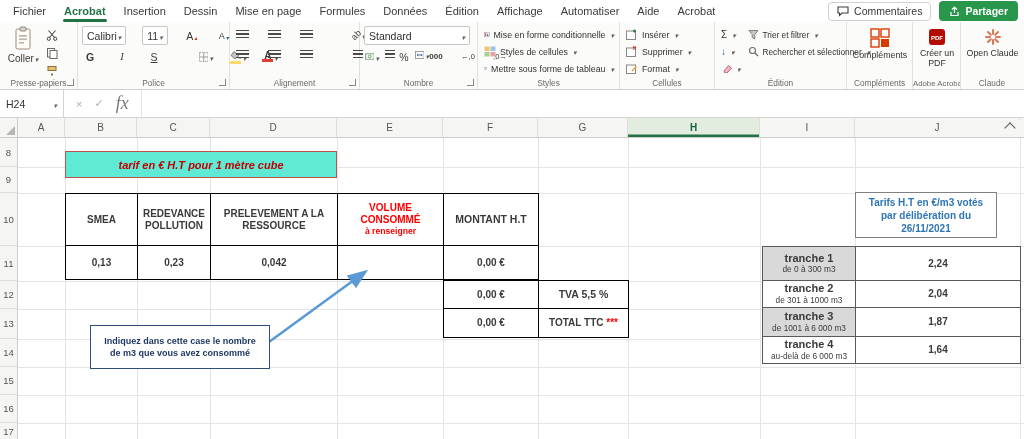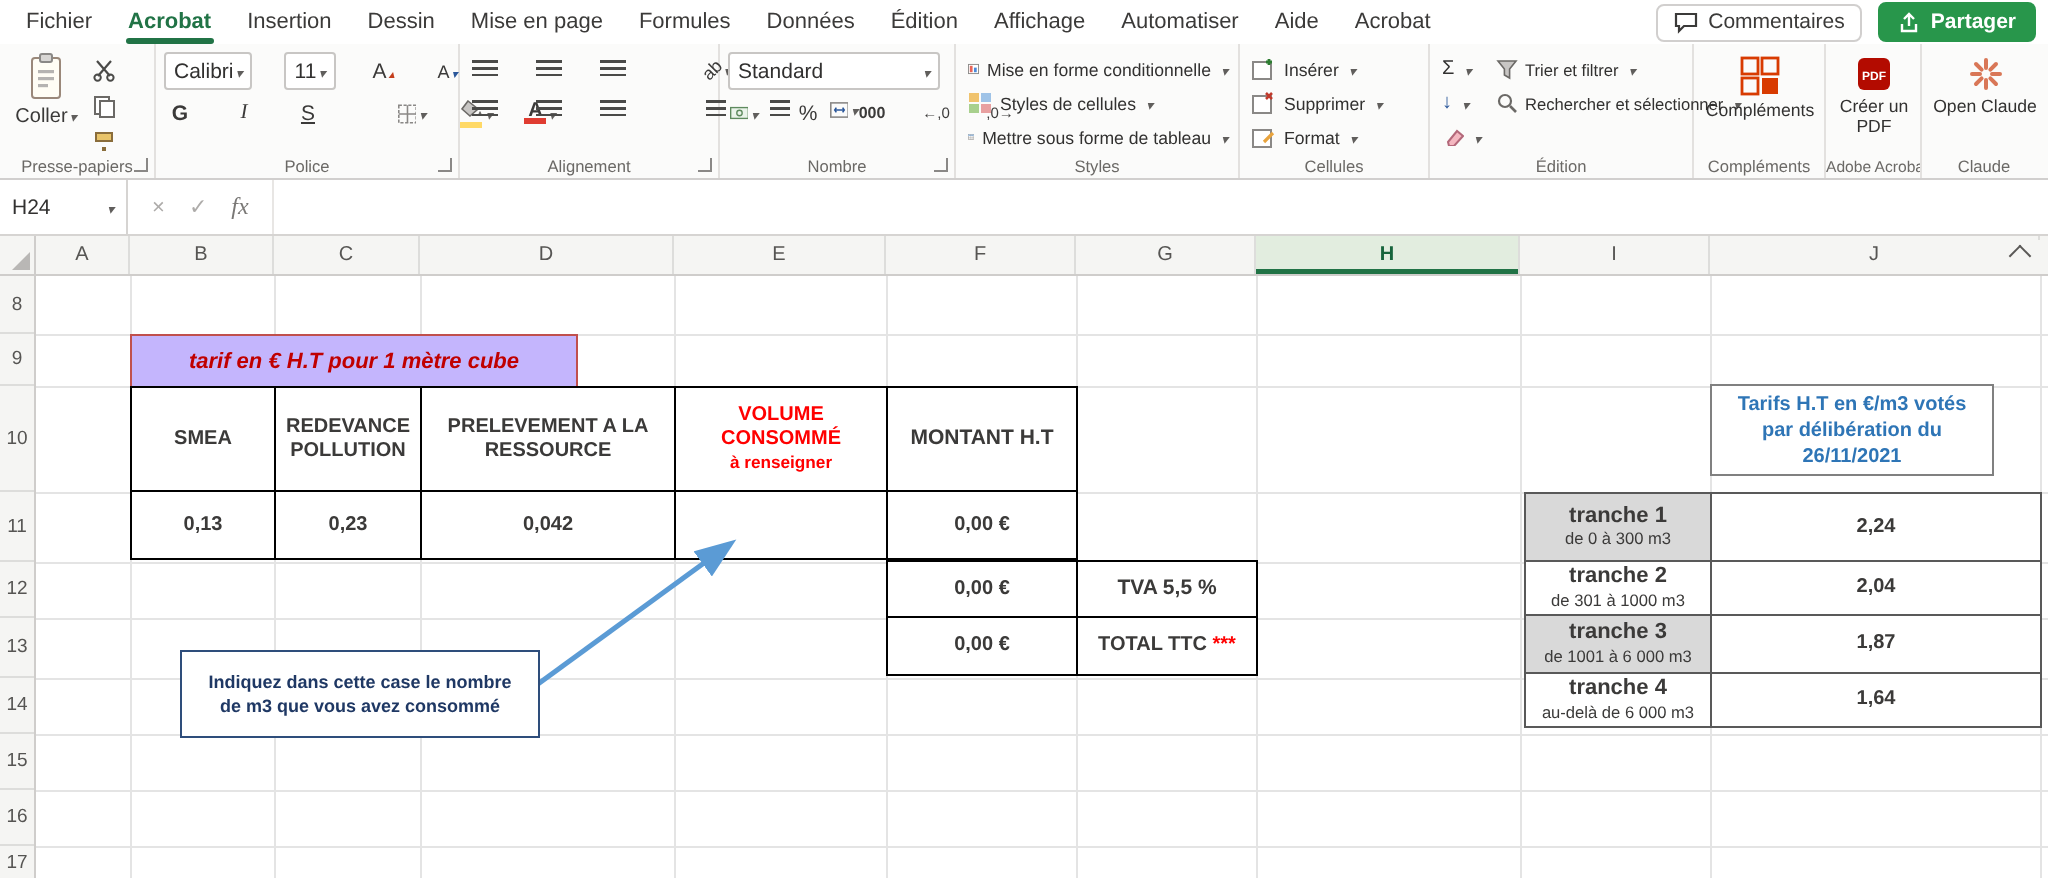--- a/index.html
+++ b/index.html
@@ -34,40 +34,40 @@
   .sitem{display:flex;align-items:center;gap:4px;height:17px;font-size:8.8px;white-space:nowrap;color:#323130;padding:0 2px}
   .paste{display:flex;flex-direction:column;align-items:center;width:38px;gap:1px;font-size:10px}
   .clipcol{display:flex;flex-direction:column;gap:1px;margin-left:2px}
   .bigbtn{display:flex;flex-direction:column;align-items:center;justify-content:flex-start;gap:2px;font-size:8.8px;color:#323130;text-align:center;padding-top:2px;line-height:1.15}
   .colorbar{width:11px;height:3px;margin-top:-1px}
 
   
   .fbar{position:absolute;top:90px;left:0;right:0;height:28px;background:#fff;border-bottom:1px solid #d6d4d2;display:flex;align-items:stretch}
   .namebox{width:64px;border-right:1px solid #d6d4d2;display:flex;align-items:center;justify-content:space-between;padding:0 6px;font-size:10.5px;color:#323130}
   .fbtns{display:flex;align-items:center;gap:12px;padding:0 12px;color:#aeacaa;font-size:11px;border-right:1px solid #e8e6e4}
-  .fx{font-family:"Liberation Serif",serif;font-style:italic;color:#7a7876;font-size:12px}
+  .fx{font-family:"Liberation Serif",serif;font-style:italic;color:#7a7876;font-size:18px}
   .finput{flex:1}
 
   
   .colheads{position:absolute;top:118px;left:0;right:0;height:20px;background:#f5f5f3;border-bottom:1px solid #cfcdcb;display:flex;font-size:10px;color:#565553}
   .corner{width:18px;border-right:1px solid #cfcdcb;position:relative;flex:none}
   .corner:after{content:"";position:absolute;right:2px;bottom:2px;border-left:9px solid transparent;border-bottom:9px solid #b9b7b5}
   .ch{display:flex;align-items:center;justify-content:center;border-right:1px solid #dddddb;flex:none;position:relative}
   .ch.sel{background:#e2eddf;color:#17643c;font-weight:700;box-shadow:inset 0 -2.5px 0 #217346}
   .rowheads{position:absolute;top:138px;left:0;width:18px;bottom:0;background:#f5f5f3;border-right:1px solid #cfcdcb;font-size:9.5px;color:#565553}
   .rh{display:flex;align-items:center;justify-content:center;border-bottom:1px solid #dddddb}
   .gridarea{position:absolute;top:138px;left:18px;right:0;bottom:0;background:#fff}
   .vg{position:absolute;top:0;bottom:0;left:47px;width:1px;background:#e4e4e4;
       box-shadow:72px 0 0 #e4e4e4,145px 0 0 #e4e4e4,272px 0 0 #e4e4e4,378px 0 0 #e4e4e4,473px 0 0 #e4e4e4,563px 0 0 #e4e4e4,695px 0 0 #e4e4e4,790px 0 0 #e4e4e4,955px 0 0 #e4e4e4}
   .hg{position:absolute;left:0;right:0;top:29px;height:1px;background:#e4e4e4;
       box-shadow:0 26px 0 #e4e4e4,0 79px 0 #e4e4e4,0 114px 0 #e4e4e4,0 142px 0 #e4e4e4,0 172px 0 #e4e4e4,0 200px 0 #e4e4e4,0 228px 0 #e4e4e4,0 256px 0 #e4e4e4}
   .chev{width:8px;height:8px;border-left:1.6px solid #5a5856;border-top:1.6px solid #5a5856;transform:rotate(45deg);margin-top:4px}
 
   
-  .banner{position:absolute;left:65px;top:167px;width:224px;height:27px;background:#c4b5fd;border:1px solid #c0504d;color:#c00000;font-weight:700;font-style:italic;font-size:11px;display:flex;align-items:center;justify-content:center}
+  .banner{position:absolute;left:65px;top:151px;width:272px;height:27px;background:#5eead4;border:1px solid #c0504d;color:#c00000;font-weight:700;font-style:italic;font-size:11px;display:flex;align-items:center;justify-content:center}
   table.sheett{border-collapse:collapse;position:absolute}
   table.sheett td{border:1px solid #000;background:#fff;text-align:center;vertical-align:middle;font-size:10px;line-height:1.2;padding:1px 2px}
   td.hdr{background:#d9d9d9;font-weight:700;font-size:9.5px}
   td.val{font-weight:700;font-size:11px}
   td.volcell{background:#f8cbad}
   .red{color:#f00}
   .volsub{font-size:8.6px}
   .rtitle{position:absolute;left:855px;top:192px;width:142px;height:46px;border:1px solid #808080;background:#fff;color:#2e75b6;font-weight:700;font-size:10px;line-height:1.3;display:flex;align-items:center;justify-content:center;text-align:center;padding:2px 8px}
   table.rt td{border:1px solid #595959}
   td.tl{text-align:center}

